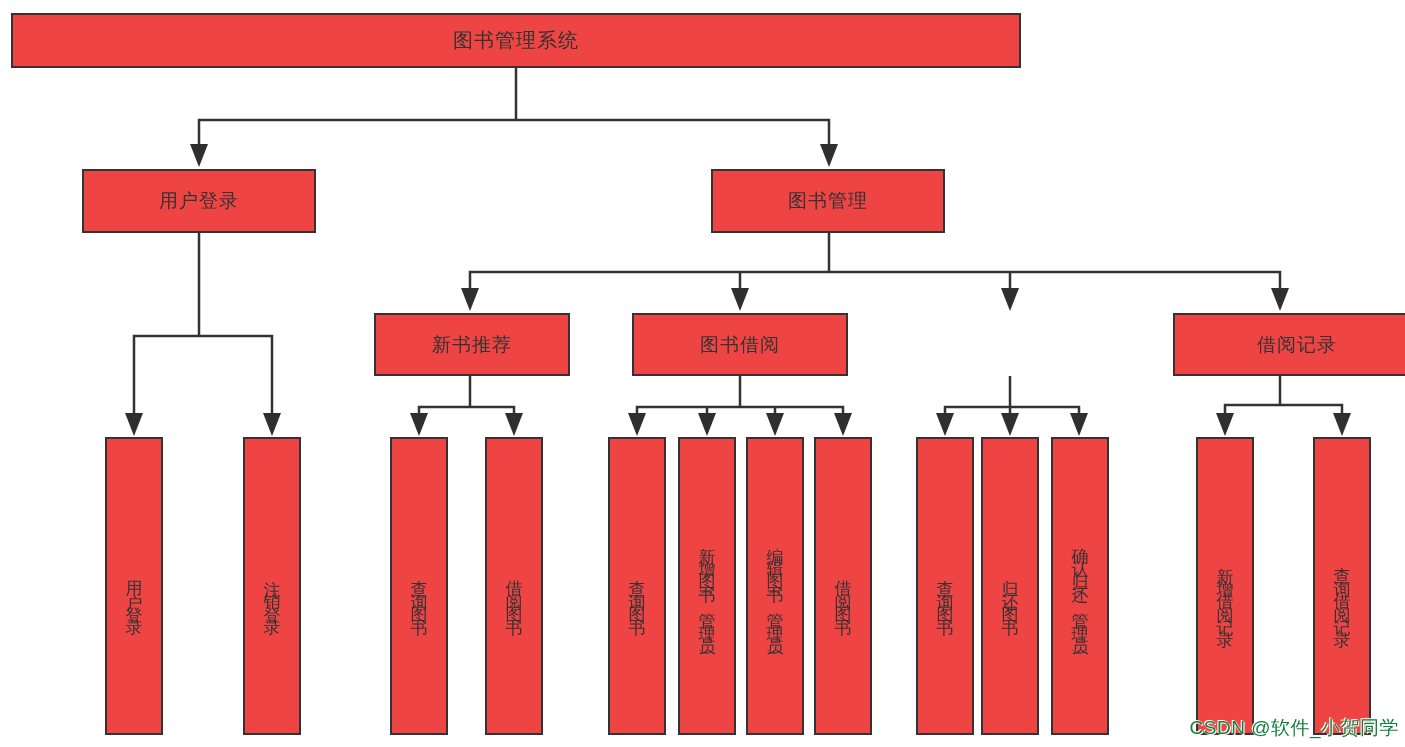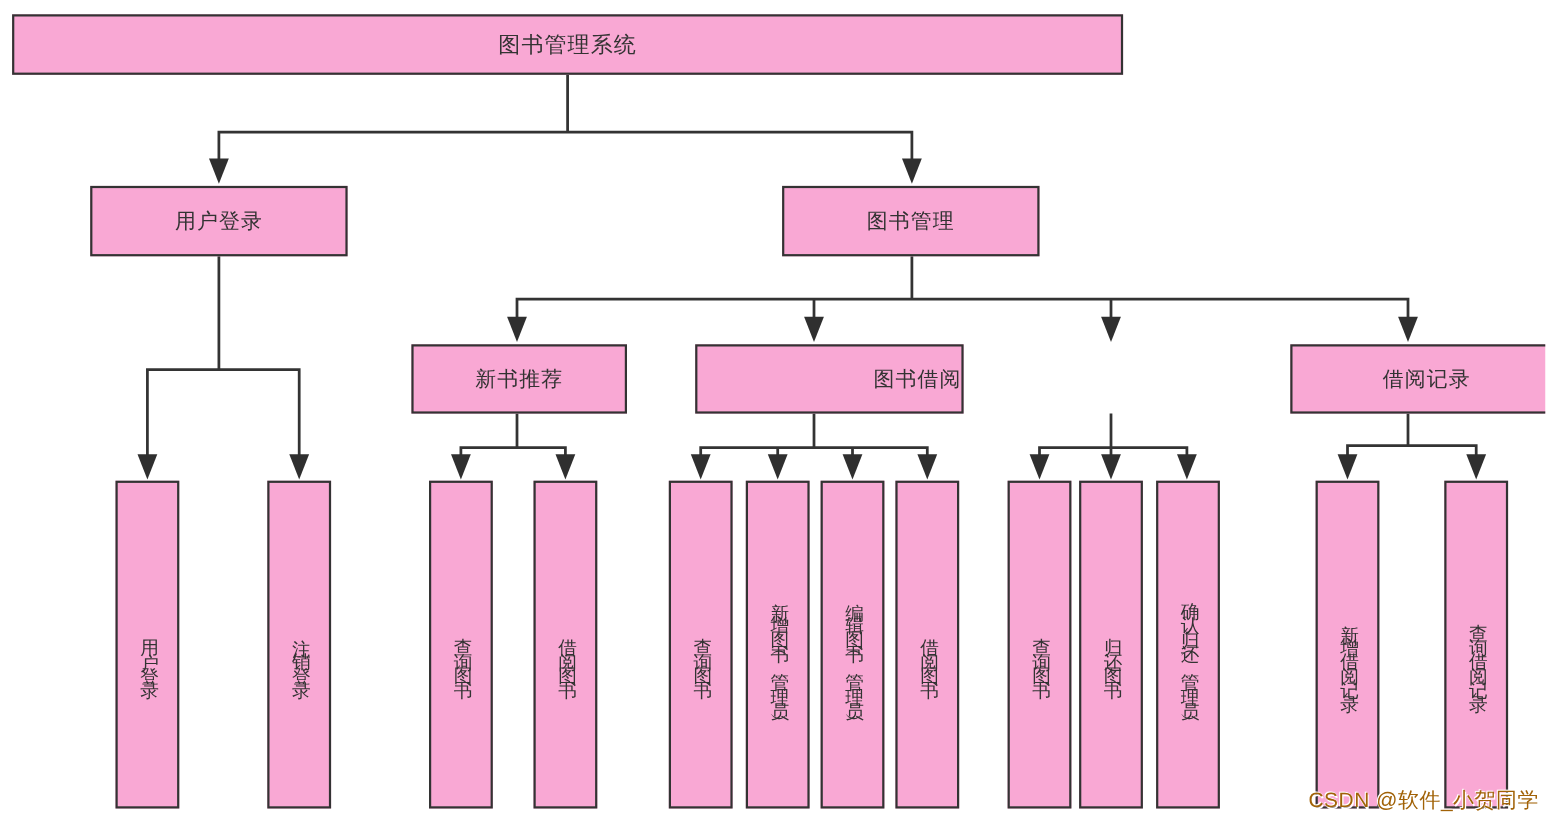--- a/index.html
+++ b/index.html
@@ -16,37 +16,36 @@
   .wires {
     position: absolute;
     left: 0; top: 0;
     width: 1405px; height: 747px;
     z-index: 1;
   }
   .node {
     position: absolute;
     box-sizing: border-box;
     border: 2.5px solid #333333;
-    background: #f9a8d4;
+    background: #ef4444;
     display: flex;
     align-items: center;
     justify-content: center;
     z-index: 2;
     font-size: 19px;
     letter-spacing: 1px;
     white-space: nowrap;
-    font-family: Liberation Mono, monospace;
   }
   .root  { left: 11px;  top: 13px;  width: 1010px; height: 55px; font-size: 20px; }
   .l1    { top: 169px; height: 64px; width: 234px; }
   .l1a   { left: 82px; }
   .l1b   { left: 711px; }
   .l2    { top: 313px; height: 63px; }
   .l2a   { left: 374px;  width: 196px; }
-  .l2b   { left: 632px;  width: 244px; justify-content: flex-end; }
+  .l2b   { left: 632px;  width: 216px; }
   .l2c   { left: 903px;  width: 215px; }
   .l2d   { left: 1173px; width: 248px; }
   .leaf  { top: 437px; height: 298px; width: 58px; padding: 4px 0; }
   .vtext {
     writing-mode: vertical-rl;
     text-orientation: mixed;
     font-size: 17px;
     line-height: 1;
     letter-spacing: 13px;
     margin-bottom: -13px;
@@ -63,21 +62,21 @@
   .lf9  { left: 981px; }
   .lf10 { left: 1051px; }
   .lf11 { left: 1196px; }
   .lf12 { left: 1313px; }
   .watermark {
     position: absolute;
     right: 6px;
     bottom: 6px;
     z-index: 5;
     font-size: 19px;
-    color: #a16207;
+    color: #15803d;
     letter-spacing: 0.5px;
     text-shadow: 0 0 2px #ffffff, 1px 1px 0 #ffffff, -1px -1px 0 #ffffff;
   }
 </style>
 </head>
 <body>
 
 <div class="canvas">
 
   <svg class="wires" width="1405" height="747" viewBox="0 0 1405 747" xmlns="http://www.w3.org/2000/svg">

